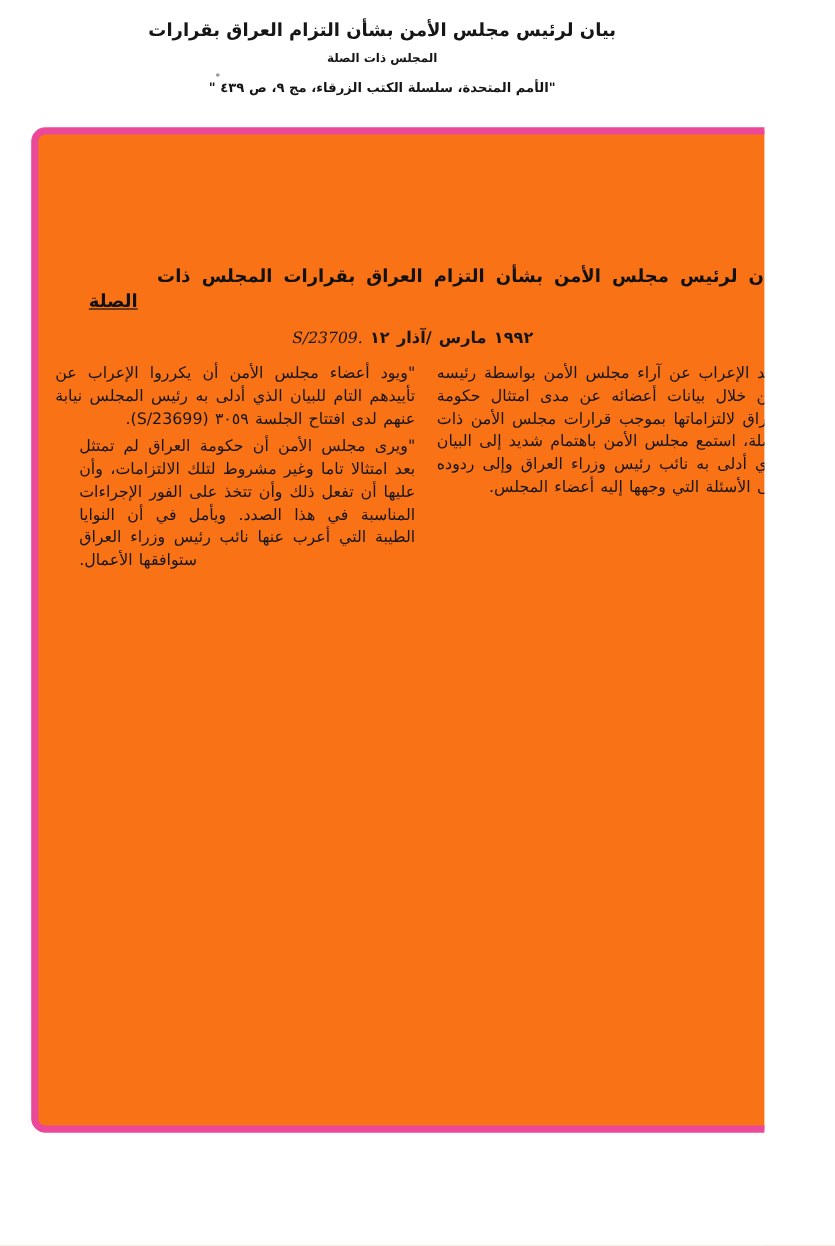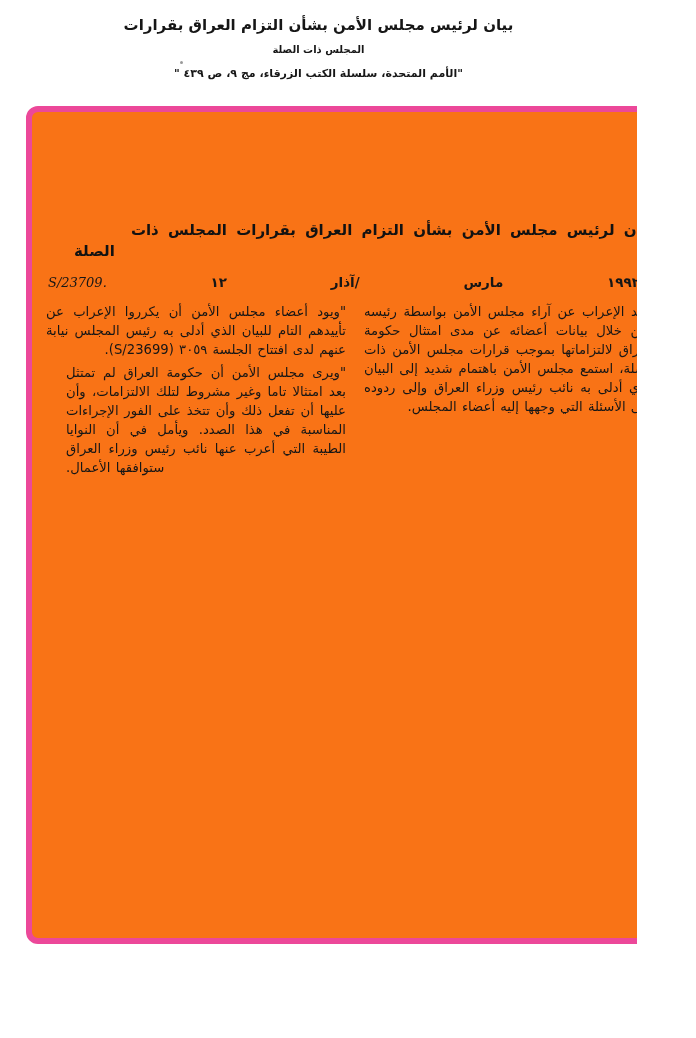--- a/index.html
+++ b/index.html
@@ -79,30 +79,31 @@
     direction: rtl;
     text-align: right;
     white-space: nowrap;
     word-spacing: 4px;
     padding-left: 2px;
   }
   .doc-title .t2 {
     direction: rtl;
     text-align: left;
     padding-left: 28px;
+    text-decoration: underline;
   }
 
   
   .dateline {
     margin-top: 12px;
     margin-left: 2px;
     padding-right: 0;
     display: flex;
     direction: ltr;
-    justify-content: space-between;
+    justify-content: center;
     align-items: baseline;
     gap: 6px;
     font-weight: bold;
     font-size: 13.5px;
     margin-right: 14px;
   }
   .dateline .sym {
     font-family: "DejaVu Serif", serif;
     font-style: italic;
     font-weight: normal;

